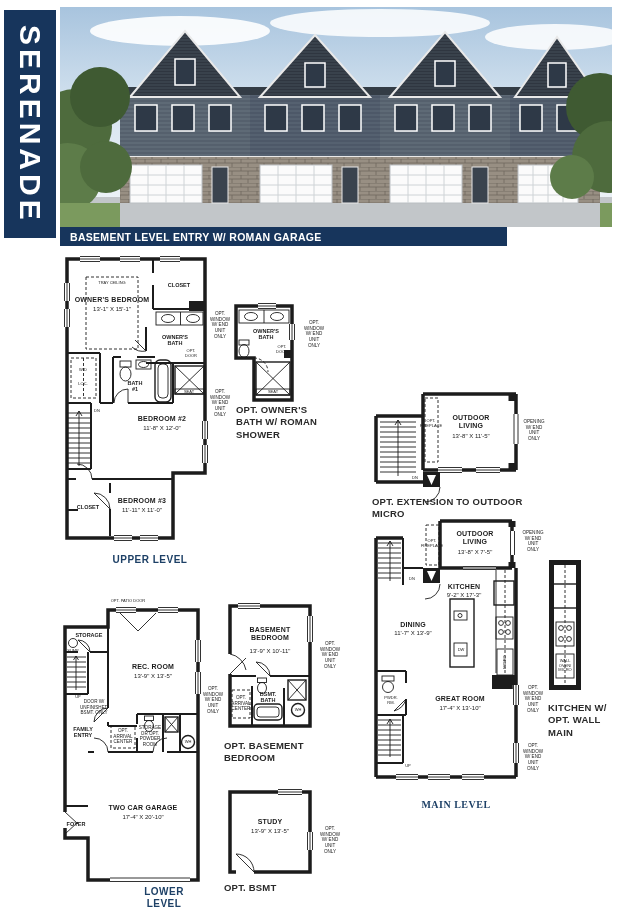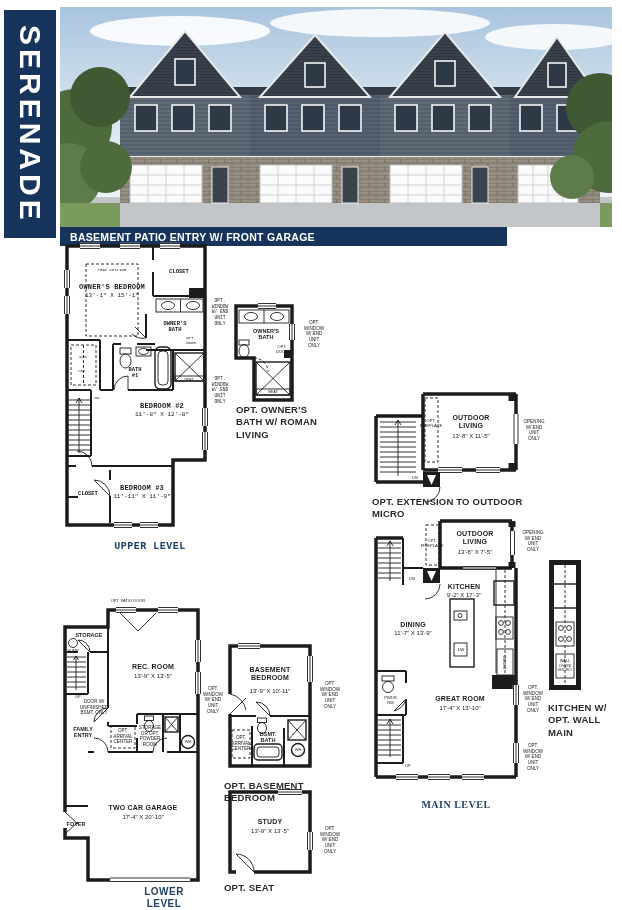--- a/index.html
+++ b/index.html
@@ -122,24 +122,24 @@
         <circle cx="540" cy="100" r="34" fill="#3f5a32"></circle>
           <circle cx="548" cy="150" r="36"></circle>
           <circle cx="512" cy="170" r="22" fill="#5d7c49"></circle>
       </g>
       <rect x="0" y="196" width="60" height="24" fill="#7b9a5e"></rect>
       <rect x="540" y="196" width="12" height="24" fill="#7b9a5e"></rect>
     </svg>
   </div>
 
   <div class="banner">
-    <span>BASEMENT PATIO ENTRY W/ FRONT GARAGE</span>
-  </div>
-
-  <div class="plan" style="left:58px;top:240px;width:178px;height:316px;font-family:Liberation Mono, monospace;">
+    <span>BASEMENT LEVEL ENTRY W/ ROMAN GARAGE</span>
+  </div>
+
+  <div class="plan" style="left:58px;top:253px;width:178px;height:316px;">
     <svg viewBox="0 0 178 316" width="178" height="316">
       <path class="w4" d="M9 6 H147 V220 H115 V285 H9 Z"></path>
       <g>
         <rect x="22" y="2.8" width="20" height="6.4" fill="#fff"></rect>
           <path class="t" d="M22 3.5 H42 M22 6 H42 M22 8.5 H42"></path>
         <rect x="62" y="2.8" width="20" height="6.4" fill="#fff"></rect>
           <path class="t" d="M62 3.5 H82 M62 6 H82 M62 8.5 H82"></path>
         <rect x="102" y="2.8" width="20" height="6.4" fill="#fff"></rect>
           <path class="t" d="M102 3.5 H122 M102 6 H122 M102 8.5 H122"></path>
         <rect x="5.8" y="30" width="6.4" height="18" fill="#fff"></rect>
@@ -256,21 +256,21 @@
 BATH</div>
     <div class="lbl xt" style="left:54px;top:50px;">OPT.
 DOOR</div>
     <div class="lbl xt" style="left:45px;top:92px;">SEAT</div>
     <div class="lbl note" style="left:86px;top:34px;">OPT.
 WINDOW
 W/ END
 UNIT ONLY</div>
     <div class="cap-opt" style="left:8px;top:104px;">OPT. OWNER'S
 BATH W/ ROMAN
-LIVING</div>
+SHOWER</div>
   </div>
 
   <div class="plan" style="left:368px;top:386px;width:186px;height:134px;">
     <svg viewBox="0 0 186 134" width="186" height="134">
       <path class="w4" d="M55 8 H148 M55 8 V84 M148 8 V28 M148 58 V84 M55 84 H148"></path>
       <rect x="140.5" y="8" width="7" height="7" fill="#1c1c1c"></rect>
         <rect x="140.5" y="77" width="7" height="7" fill="#1c1c1c"></rect>
       <path class="t" d="M146 28 V58 M150 28 V58"></path>
       <rect x="70" y="80.8" width="24" height="6.4" fill="#fff"></rect>
         <path class="t" d="M70 81.5 H94 M70 84 H94 M70 86.5 H94"></path>
@@ -480,21 +480,21 @@
     <div class="lbl dim" style="left:85px;top:221px;">17'-4" X 20'-10"</div>
     <div class="lbl rs" style="left:18px;top:228px;">FOYER</div>
     <div class="lbl xt b" style="left:20px;top:101px;">UP</div>
     <div class="lbl note" style="left:155px;top:104px;">OPT.
 WINDOW
 W/ END
 UNIT ONLY</div>
     <div class="lbl cap-level" style="left:88px;top:301px;padding-left:36px;">LOWER LEVEL</div>
   </div>
 
-  <div class="plan" style="left:222px;top:638px;width:132px;height:162px;">
+  <div class="plan" style="left:222px;top:598px;width:132px;height:162px;">
     <svg viewBox="0 0 132 162" width="132" height="162">
       <path class="w4" d="M8 8 H88 V128 H8 Z"></path>
       <rect x="16" y="4.8" width="22" height="6.4" fill="#fff"></rect>
         <path class="t" d="M16 5.5 H38 M16 8 H38 M16 10.5 H38"></path>
       <rect x="84.8" y="18" width="6.4" height="26" fill="#fff"></rect>
         <path class="t" d="M85.5 18 V44 M88 18 V44 M90.5 18 V44"></path>
       <rect x="4.8" y="56" width="6.4" height="20" fill="#fff"></rect>
       <path class="t" d="M8 76 L24 60 M8 56 A20 20 0 0 1 24 72"></path>
       <path class="w2" d="M8 78 H34 M48 78 H88 M30 88 V128 M62 90 V128"></path>
       <path class="t" d="M48 78 L34 64 M48 78 A14 14 0 0 0 34 64"></path>
@@ -538,16 +538,16 @@
         <path class="t" d="M85.5 48 V66 M88 48 V66 M90.5 48 V66"></path>
       <rect x="14" y="84.8" width="18" height="6.4" fill="#fff"></rect>
       <path class="t" d="M32 88 L14 70 M14 70 A18 18 0 0 1 32 88"></path>
     </svg>
     <div class="lbl room" style="left:48px;top:38px;">STUDY</div>
     <div class="lbl dim" style="left:48px;top:47px;">13'-9" X 13'-5"</div>
     <div class="lbl note" style="left:108px;top:56px;">OPT.
 WINDOW
 W/ END
 UNIT ONLY</div>
-    <div class="cap-opt" style="left:2px;top:98px;">OPT. SEAT</div>
+    <div class="cap-opt" style="left:2px;top:98px;">OPT. BSMT</div>
   </div>
 
 </div>
 
 </body></html>

